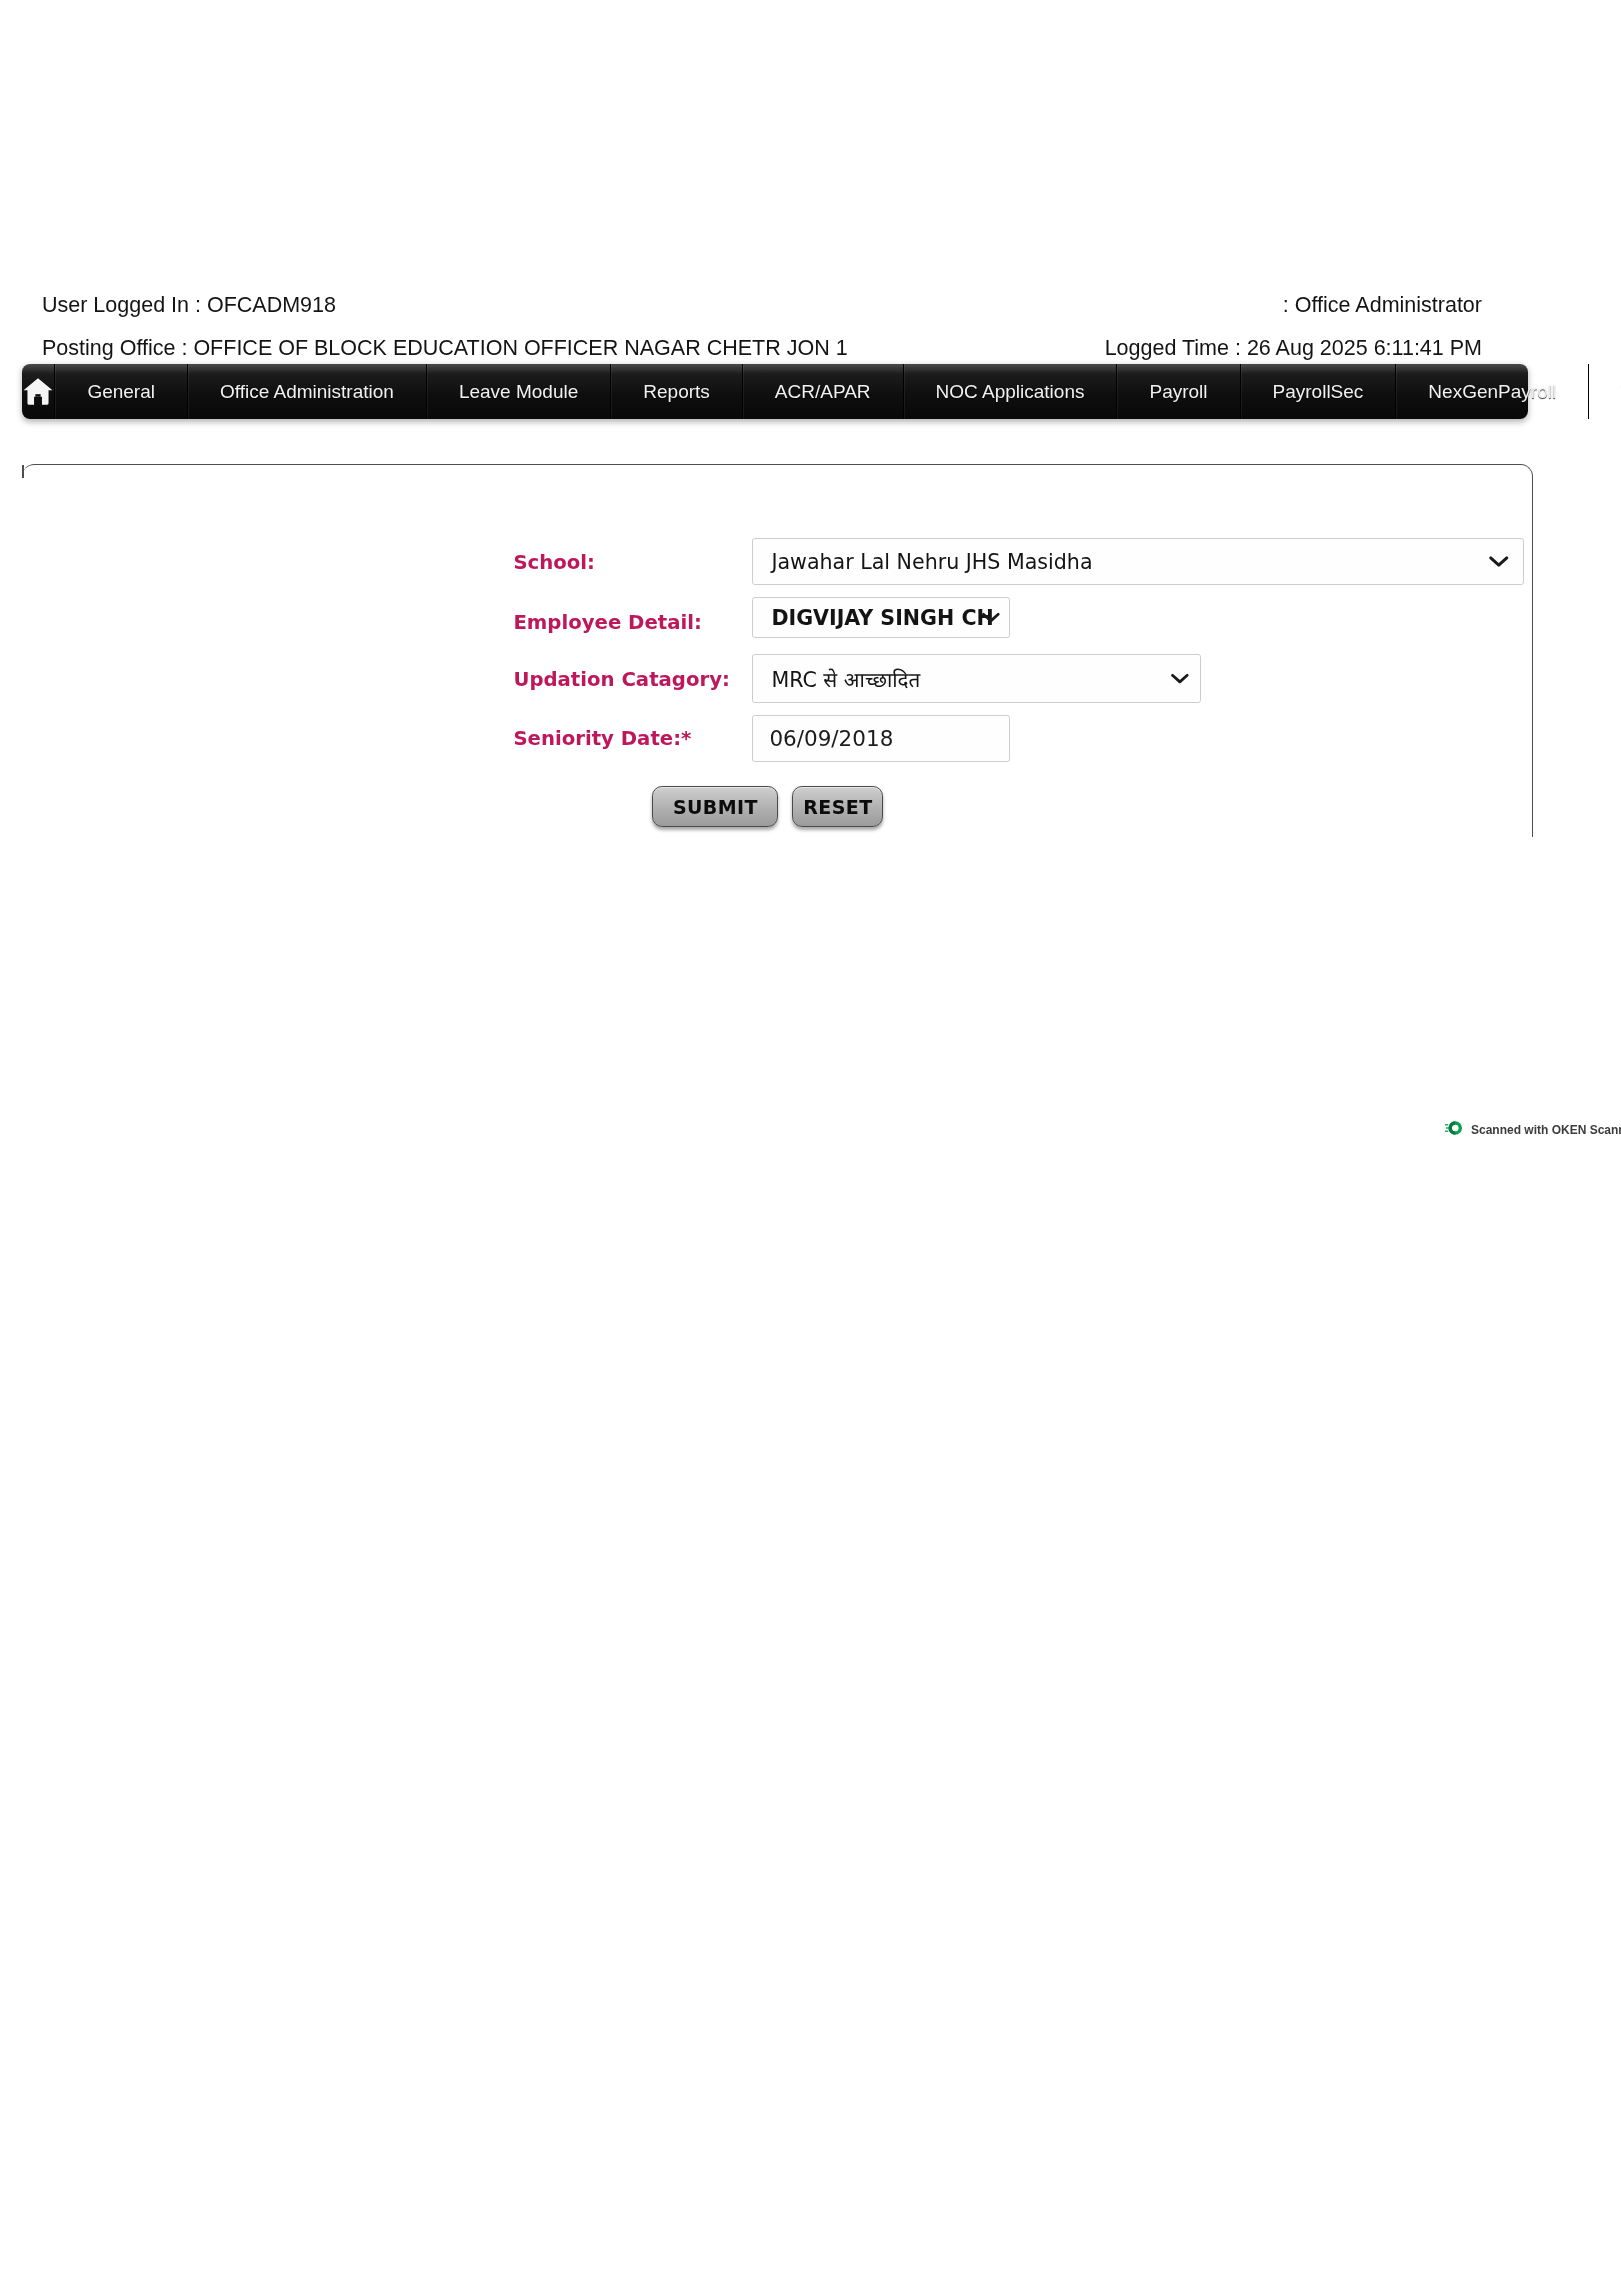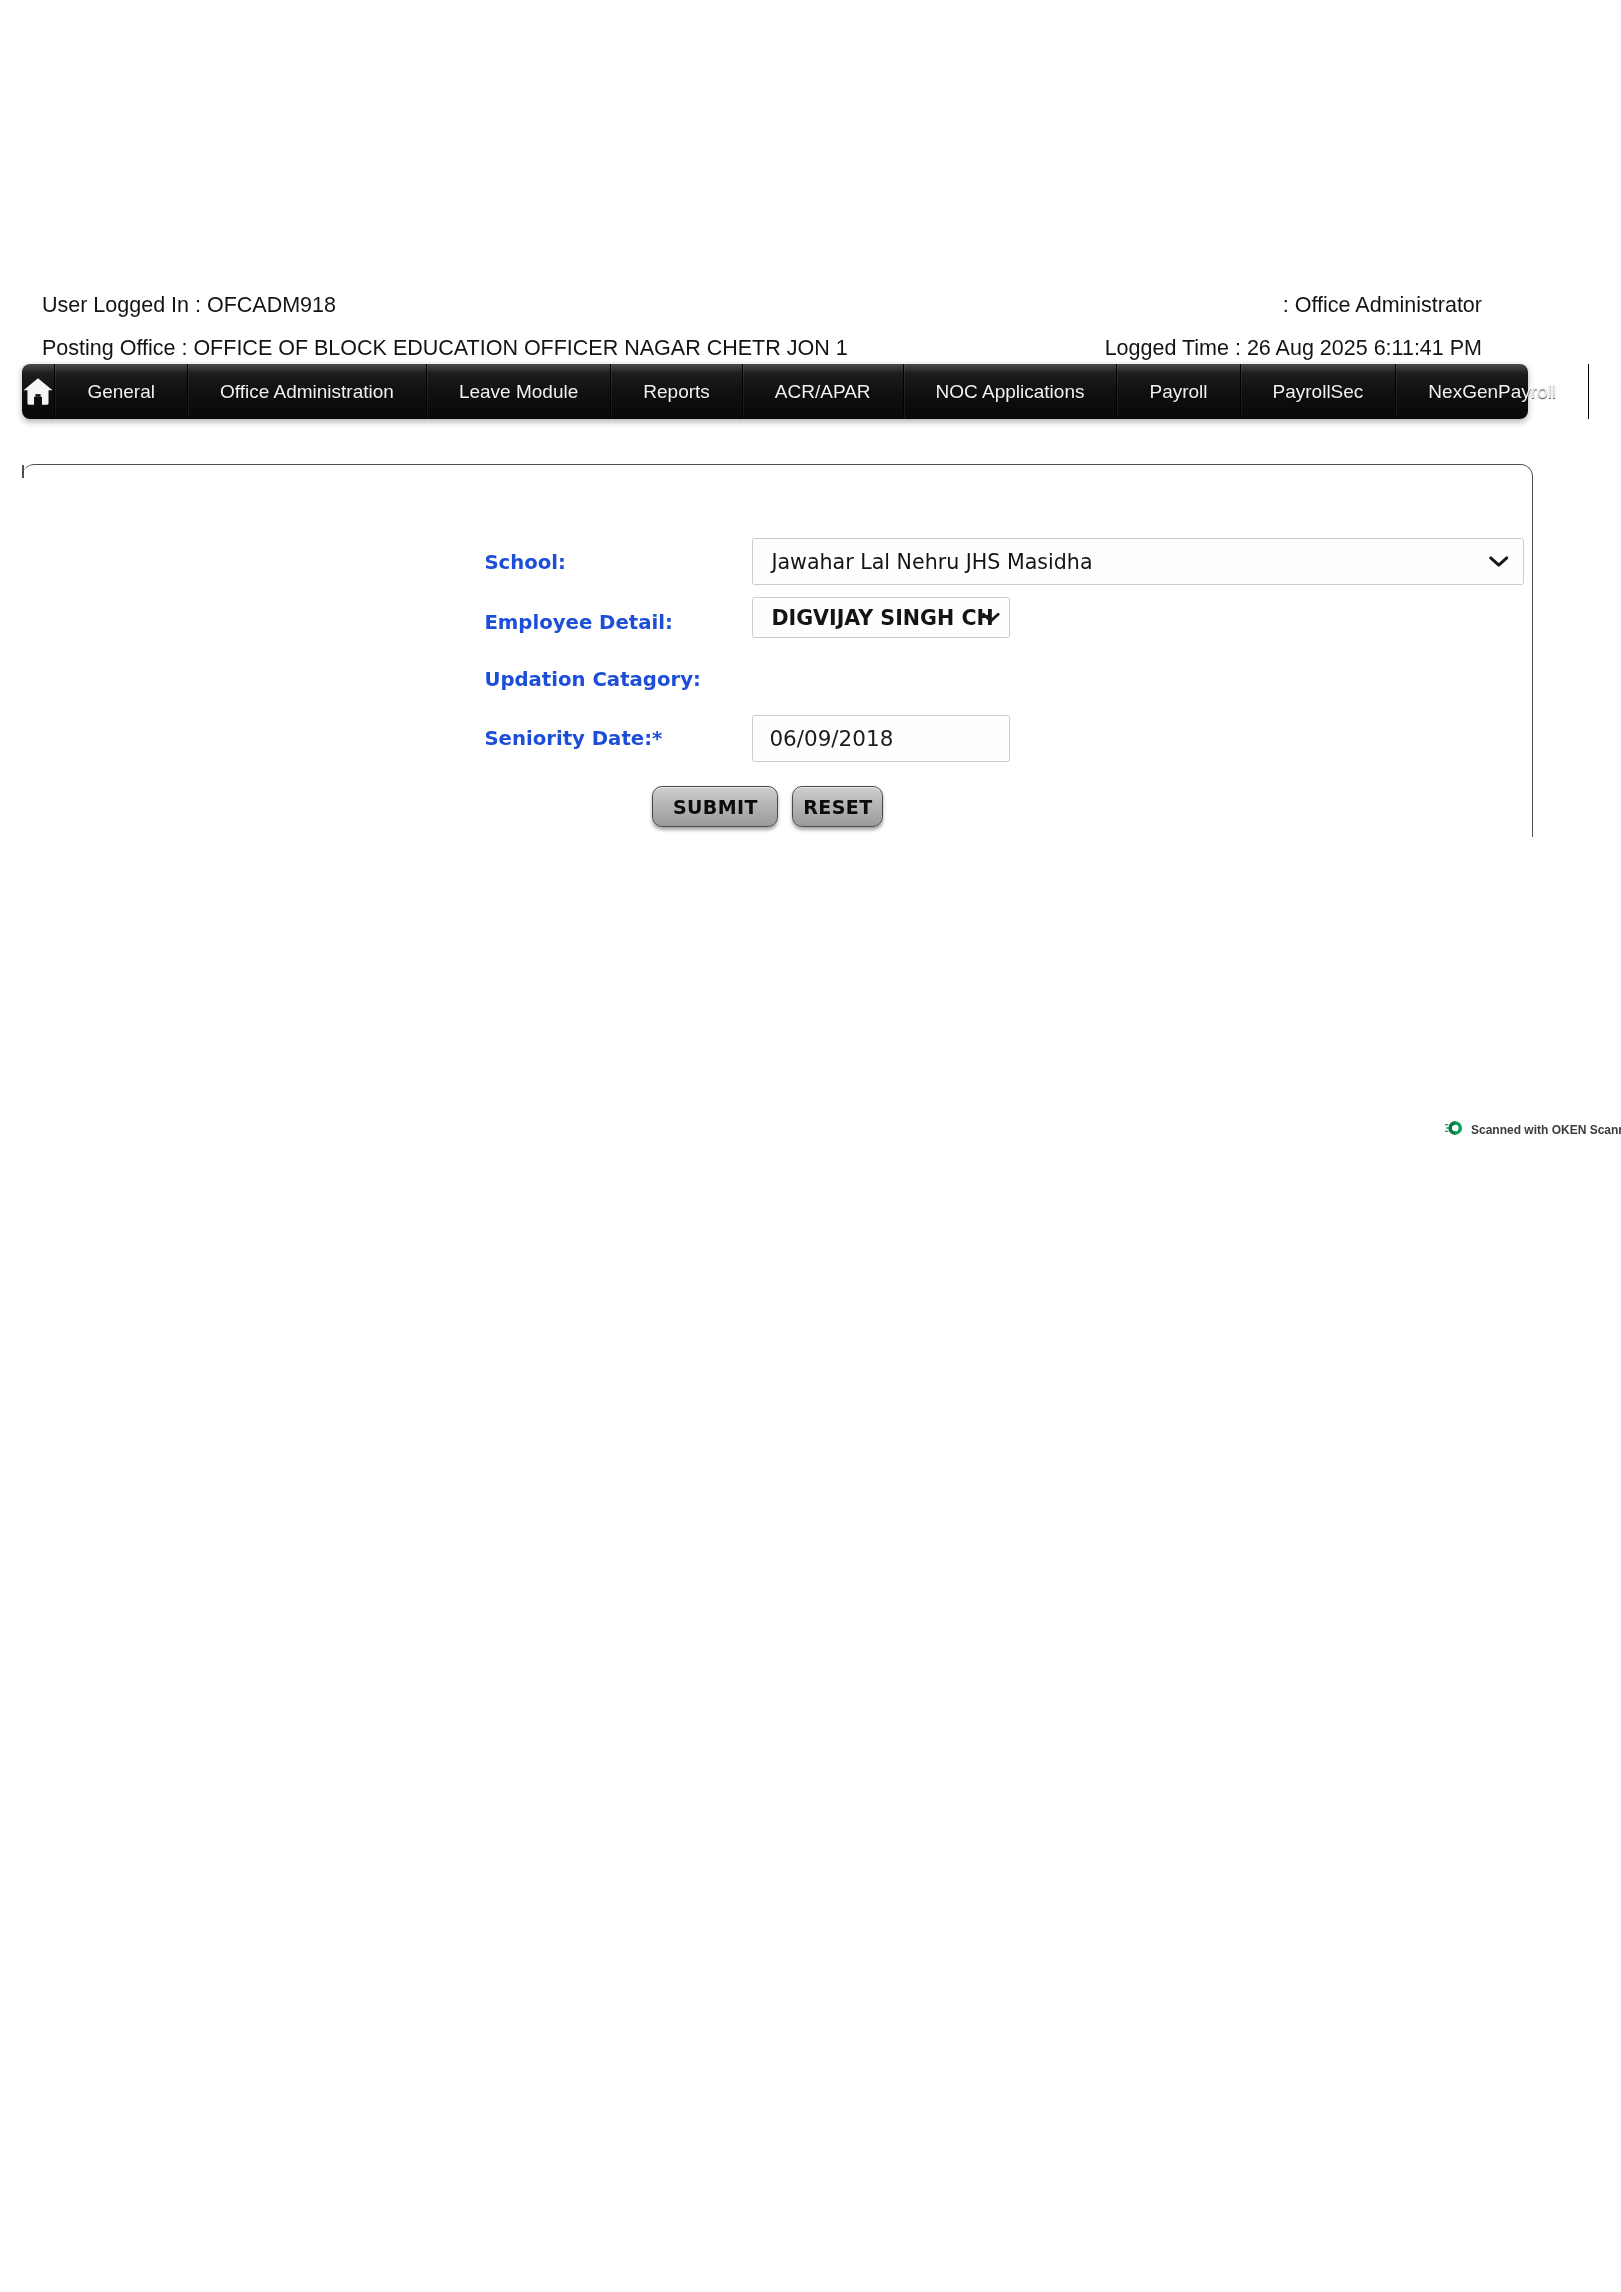--- a/index.html
+++ b/index.html
@@ -57,23 +57,23 @@
     content:"";position:absolute;left:0;top:0;width:1.8px;height:13.4px;background:#4f4f4f;
   }
   .panel-title{
     position:absolute;left:0;right:0;top:21.5px;
     text-align:center;
     font-size:27px;font-weight:bold;color:#2e2e2e;
     letter-spacing:0.4px;
     font-family:"Liberation Sans",sans-serif;
   }
   .fld-label{
-    position:absolute;left:462px;
-    font-family:"DejaVu Sans","Liberation Sans",sans-serif;
-    font-size:19.7px;font-weight:bold;color:#1d4ed8;white-space:nowrap;
+    position:absolute;left:491px;
+    font-family:"DejaVu Sans","Liberation Sans",sans-serif;
+    font-size:19.7px;font-weight:bold;color:#be185d;white-space:nowrap;
   }
   .selectbox{
     position:absolute;
     background:#fefefe;
     border:1.8px solid #cccccc;border-radius:2.7px;
     box-sizing:border-box;
     display:flex;align-items:center;
     padding:0 39px 0 18px;
     font-family:"DejaVu Sans","Liberation Sans",sans-serif;
     font-size:20.6px;color:#141414;
@@ -185,20 +185,28 @@
     <div class="selectbox sel-employee" role="combobox">
       <span>DIGVIJAY SINGH CH</span>
       <span class="chev">
         <svg width="19.7" height="12.5" viewBox="0 0 24 15">
             <polyline points="3,3 12,11 21,3" fill="none" stroke="#1a1a1a" stroke-width="3.4" stroke-linecap="round" stroke-linejoin="round"></polyline>
           </svg>
       </span>
     </div>
 
     <div class="fld-label lab-updation">Updation Catagory:</div>
+    <div class="selectbox sel-updation" role="combobox">
+      <span>MRC से आच्छादित</span>
+      <span class="chev">
+        <svg width="19.7" height="12.5" viewBox="0 0 24 15">
+            <polyline points="3,3 12,11 21,3" fill="none" stroke="#1a1a1a" stroke-width="3.4" stroke-linecap="round" stroke-linejoin="round"></polyline>
+          </svg>
+      </span>
+    </div>
 
     <div class="fld-label lab-seniority">Seniority Date:*</div>
     <input class="txt-input" type="text" value="06/09/2018" style="">
 
     <div class="btn btn-submit">SUBMIT</div>
     <div class="btn btn-reset">RESET</div>
   </div>
 
   <div class="scan-badge">
     <span>

